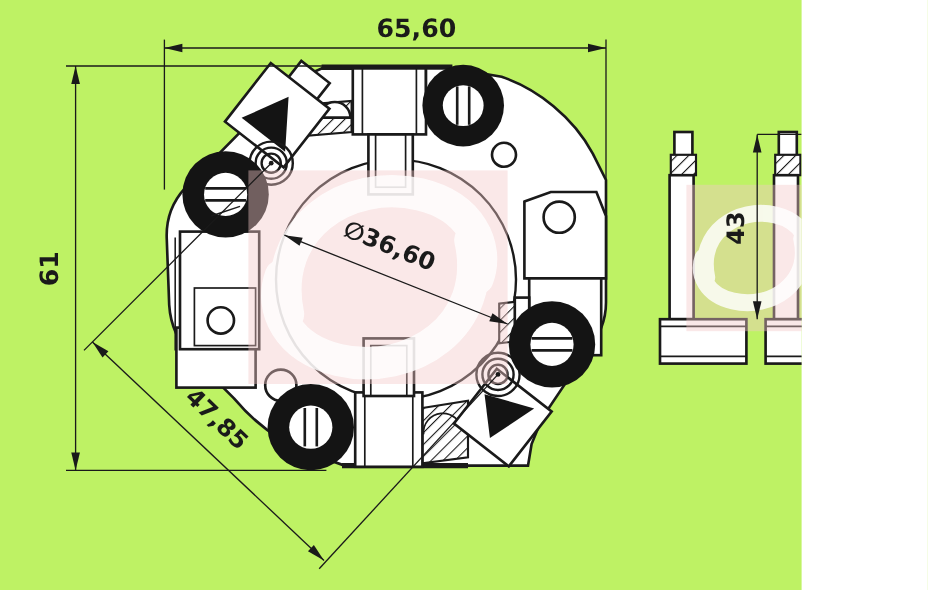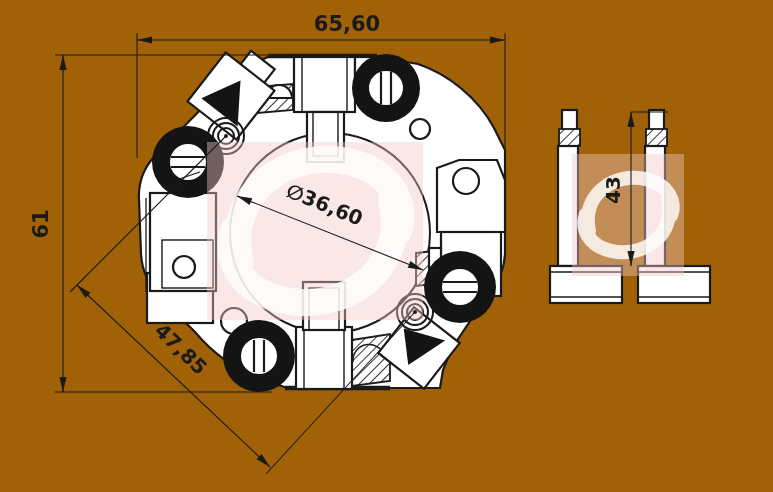--- a/index.html
+++ b/index.html
@@ -1,16 +1,16 @@
 <!DOCTYPE html>
 <html><head>
 <meta charset="utf-8">
 <style>
   html,body{margin:0;padding:0;background:#ffffff;}
-  .page{width:773px;height:492px;background:#a16207;position:relative;overflow:hidden;
+  .page{width:668px;height:492px;background:#bef264;position:relative;overflow:hidden;
         font-family:"DejaVu Sans", sans-serif;}
   svg{display:block;}
   .dim-text{font-family:"DejaVu Sans", sans-serif;font-size:21px;font-weight:600;fill:#1a1a1a;}
   .dim-text-sm{font-family:"DejaVu Sans", sans-serif;font-size:20px;font-weight:600;fill:#1a1a1a;}
   .line{stroke:#1a1a1a;fill:none;}
   .thin{stroke:#1a1a1a;stroke-width:1.1;fill:none;}
   .part{stroke:#1a1a1a;stroke-width:2.2;fill:#ffffff;}
   .part-nf{stroke:#1a1a1a;stroke-width:2;fill:none;}
   .inner{stroke:#1a1a1a;stroke-width:1.4;fill:none;}
   .blackfill{fill:#141414;stroke:none;}

